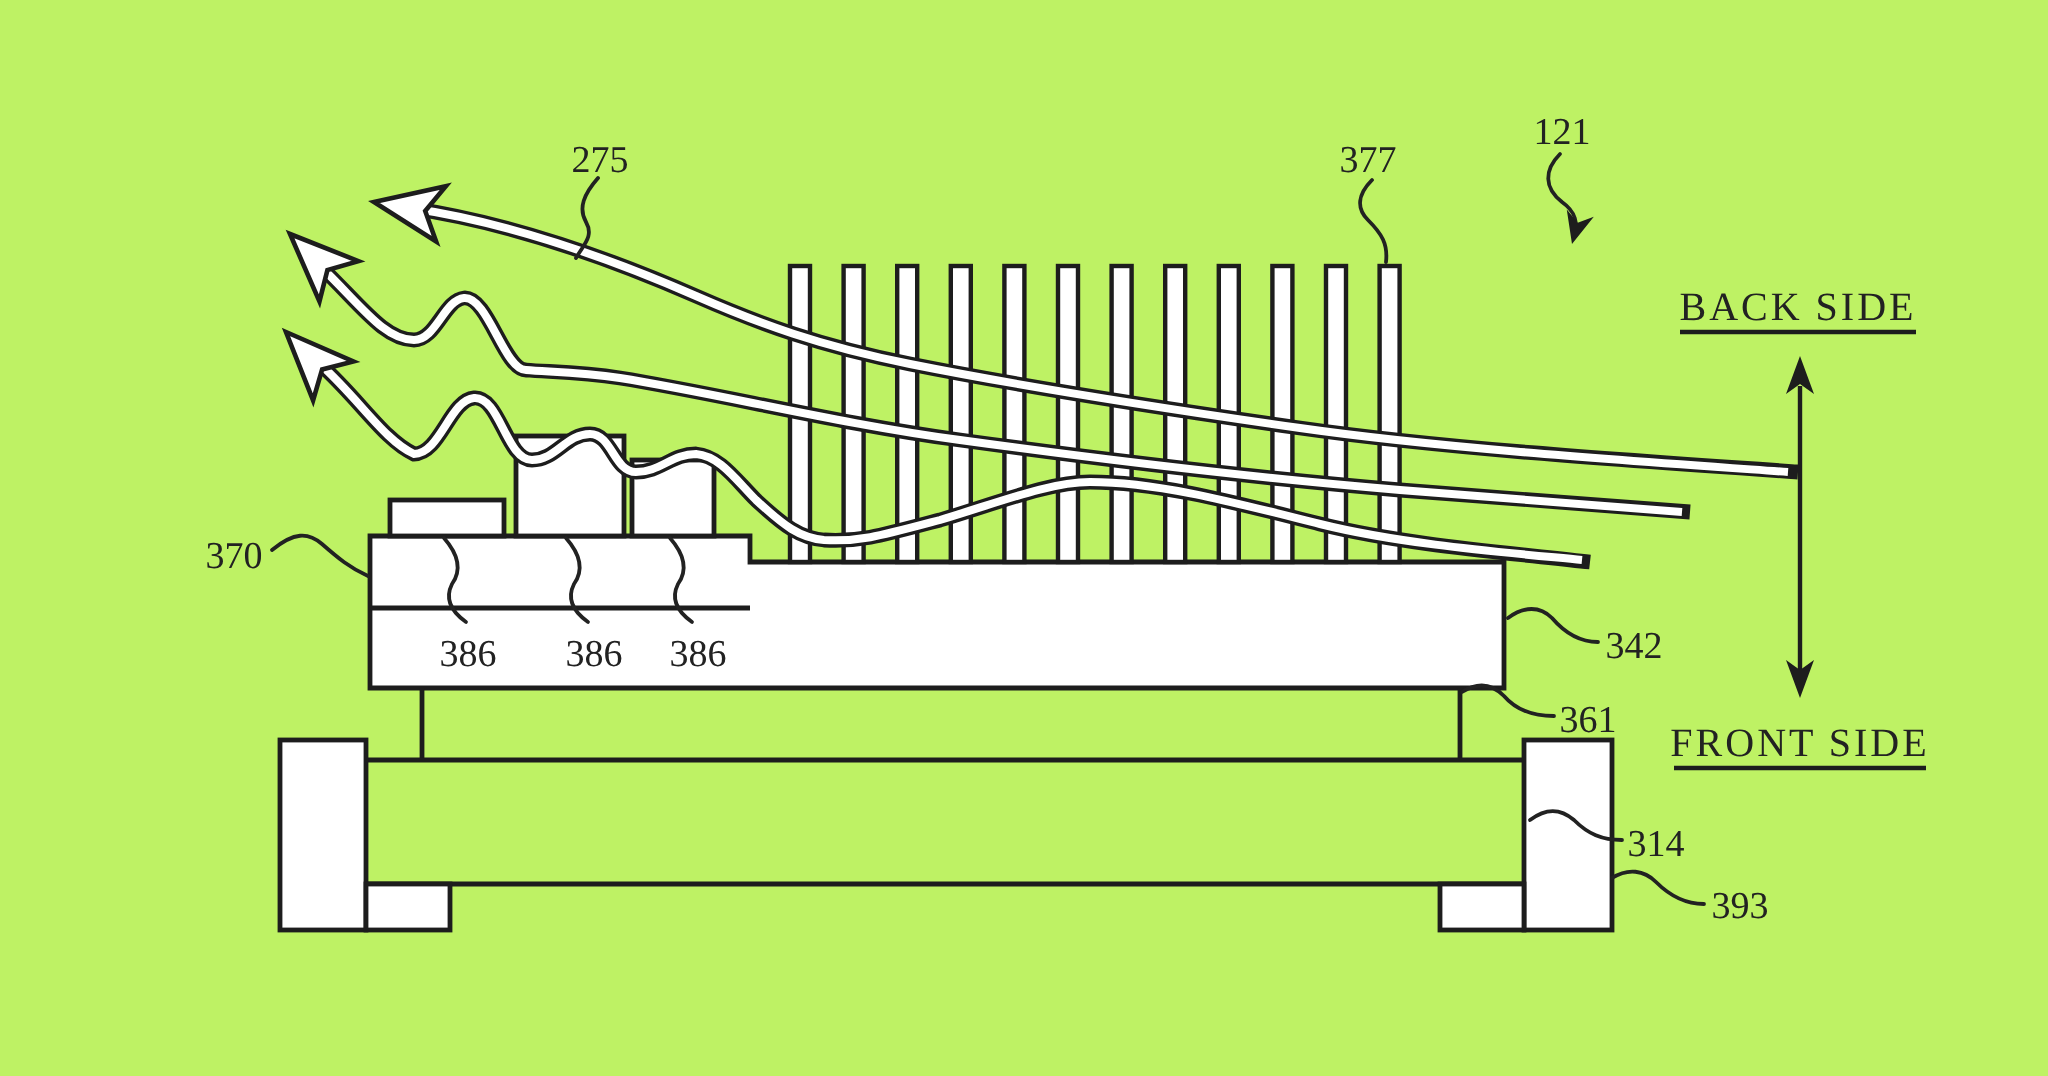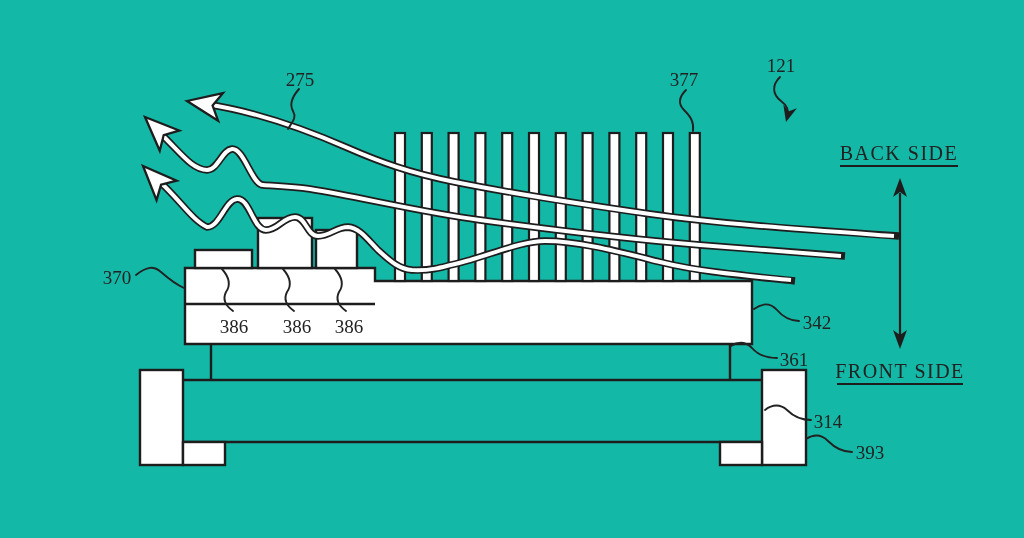--- a/index.html
+++ b/index.html
@@ -1,16 +1,16 @@
 <!DOCTYPE html>
 <html><head>
 <meta charset="utf-8">
 <style>
   html,body{margin:0;padding:0;background:#ffffff;}
-  #stage{position:relative;width:1024px;height:538px;background:#14b8a6;overflow:hidden;
+  #stage{position:relative;width:1024px;height:538px;background:#bef264;overflow:hidden;
          font-family:"Liberation Serif","DejaVu Serif",serif;}
   svg{position:absolute;left:0;top:0;}
   .structure{fill:#ffffff;stroke:#1d1d1d;stroke-width:2.4;stroke-linejoin:miter;}
   .sline{fill:none;stroke:#1d1d1d;stroke-width:2.4;}
   .fins rect{fill:#ffffff;stroke:#1d1d1d;stroke-width:2.2;}
   .flow-black{fill:none;stroke:#1d1d1d;stroke-width:7.4;stroke-linecap:butt;}
   .flow-white{fill:none;stroke:#ffffff;stroke-width:4.0;stroke-linecap:butt;}
   .flow-head{fill:#ffffff;stroke:#1d1d1d;stroke-width:2.3;stroke-linejoin:miter;}
   .leader{fill:none;stroke:#222222;stroke-width:1.9;stroke-linecap:round;}
   .solid-head{fill:#1d1d1d;stroke:none;}

